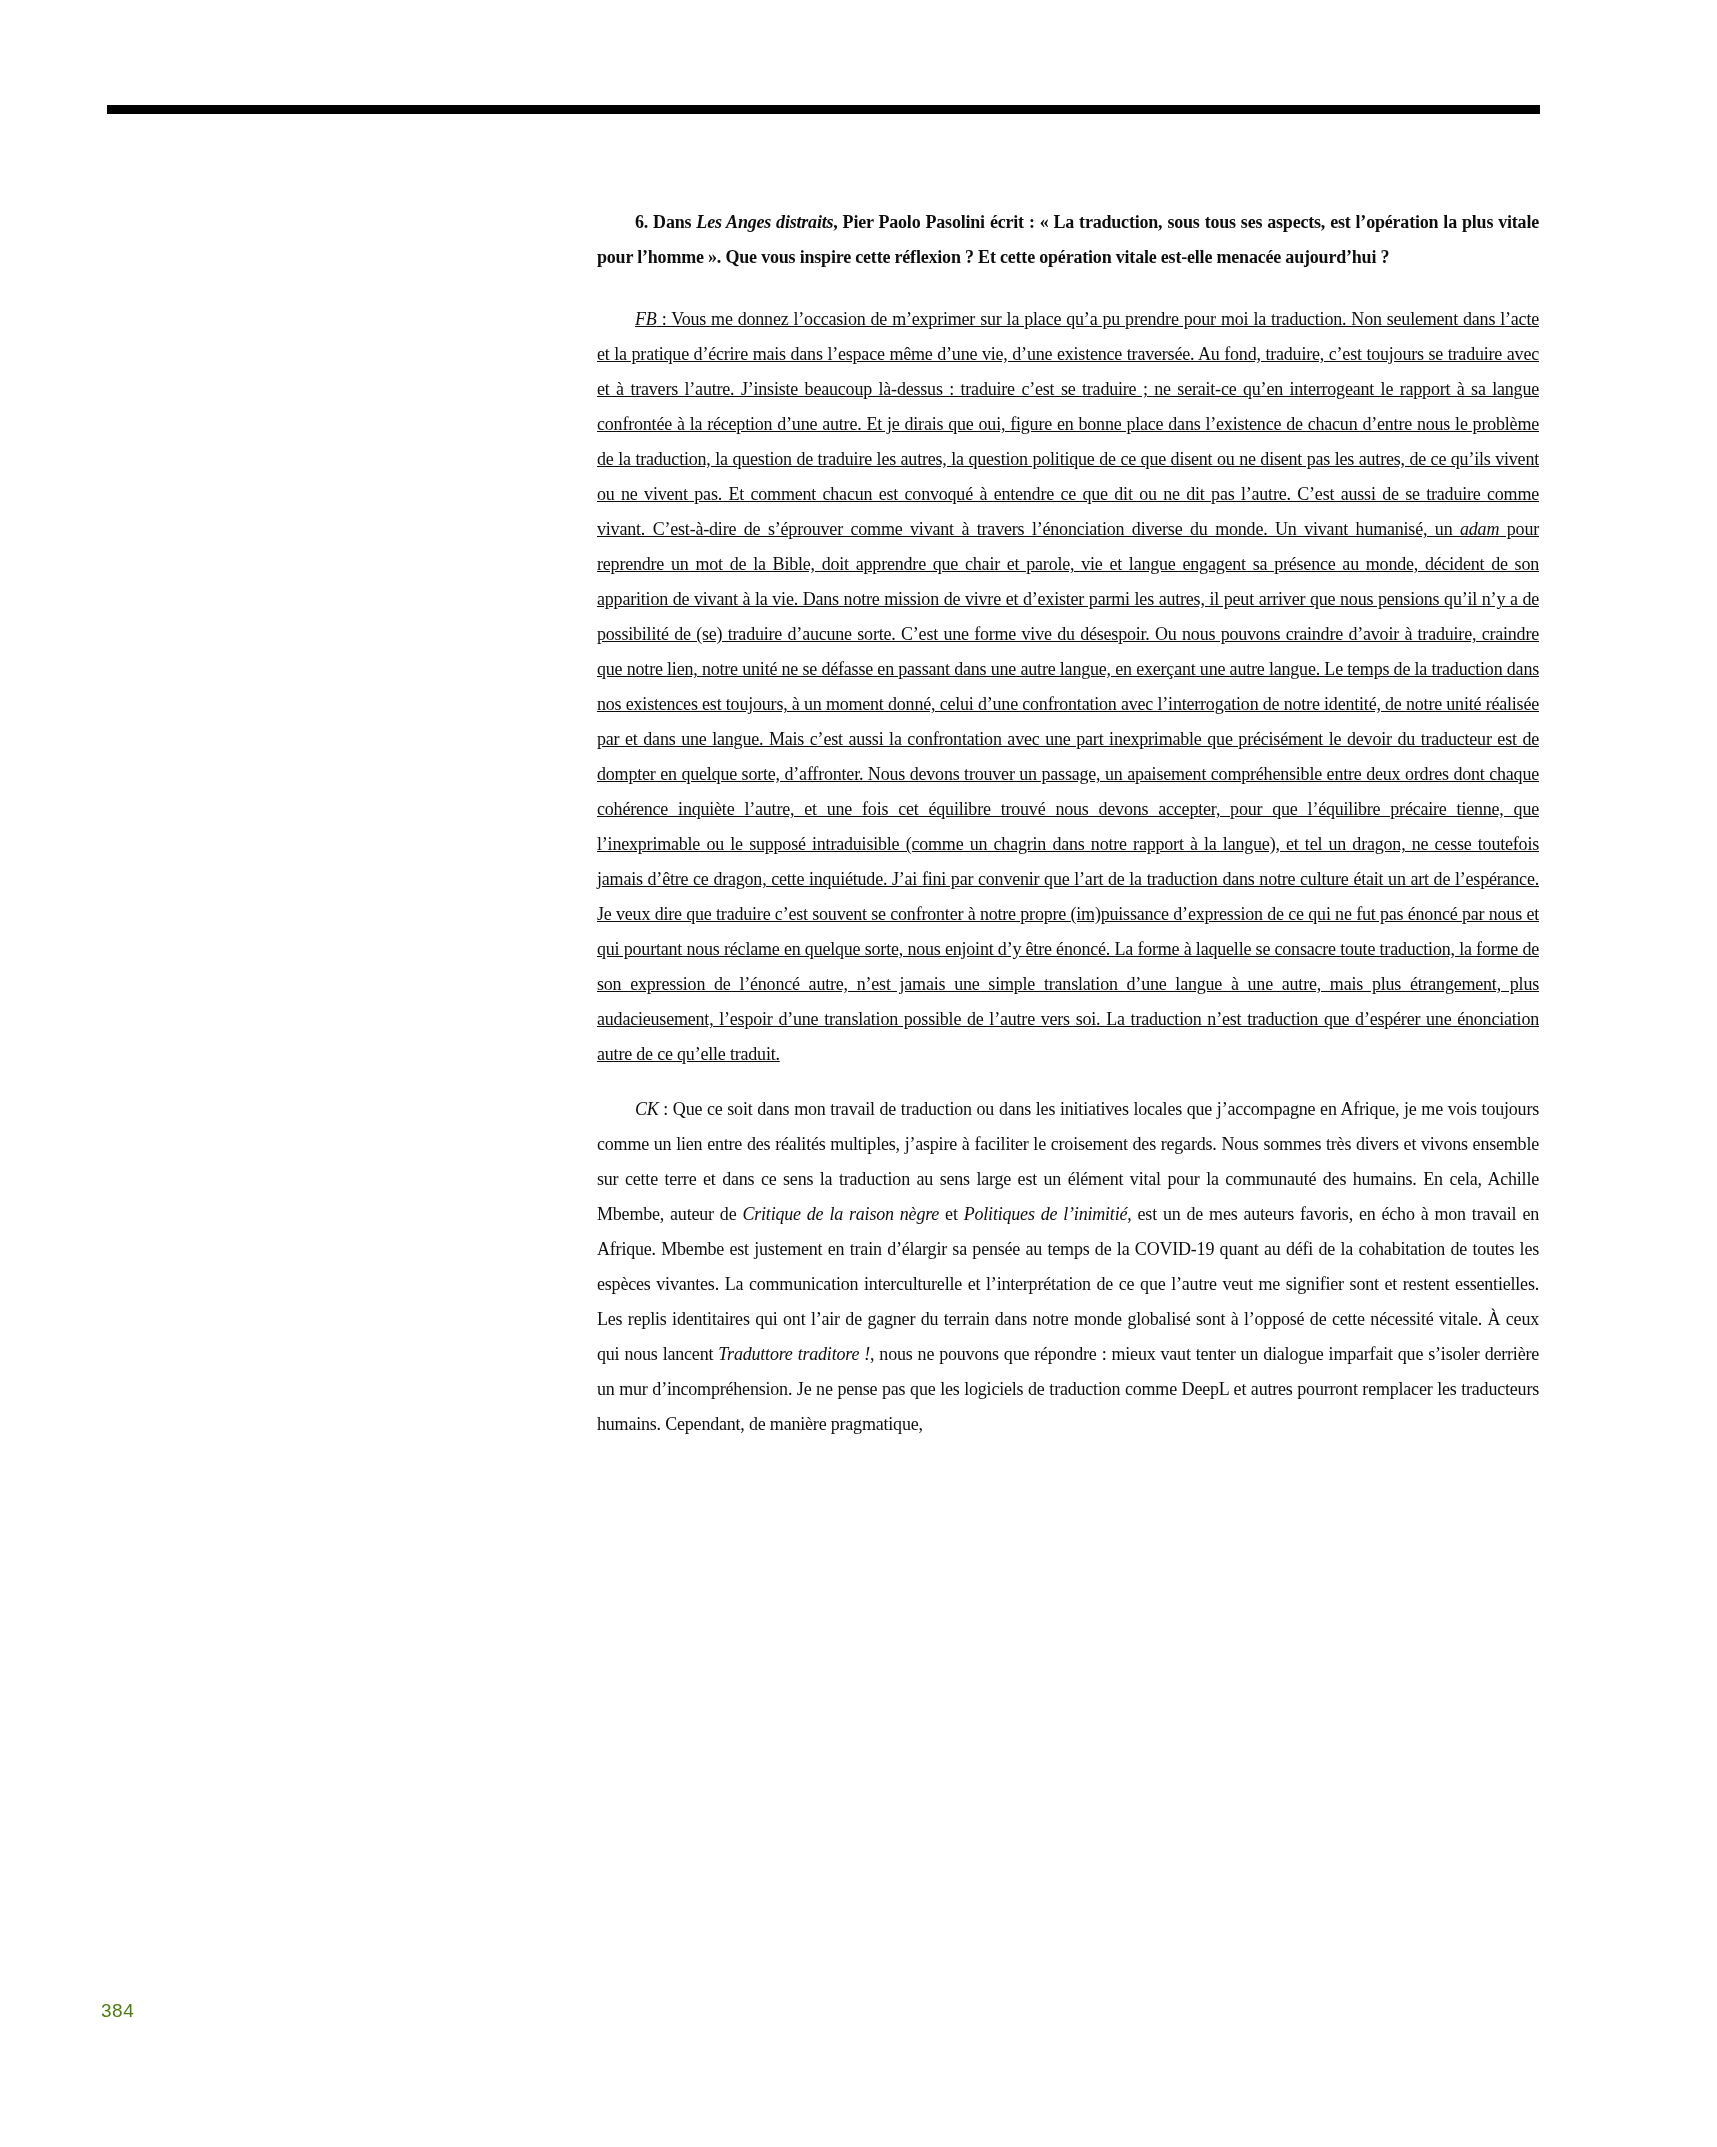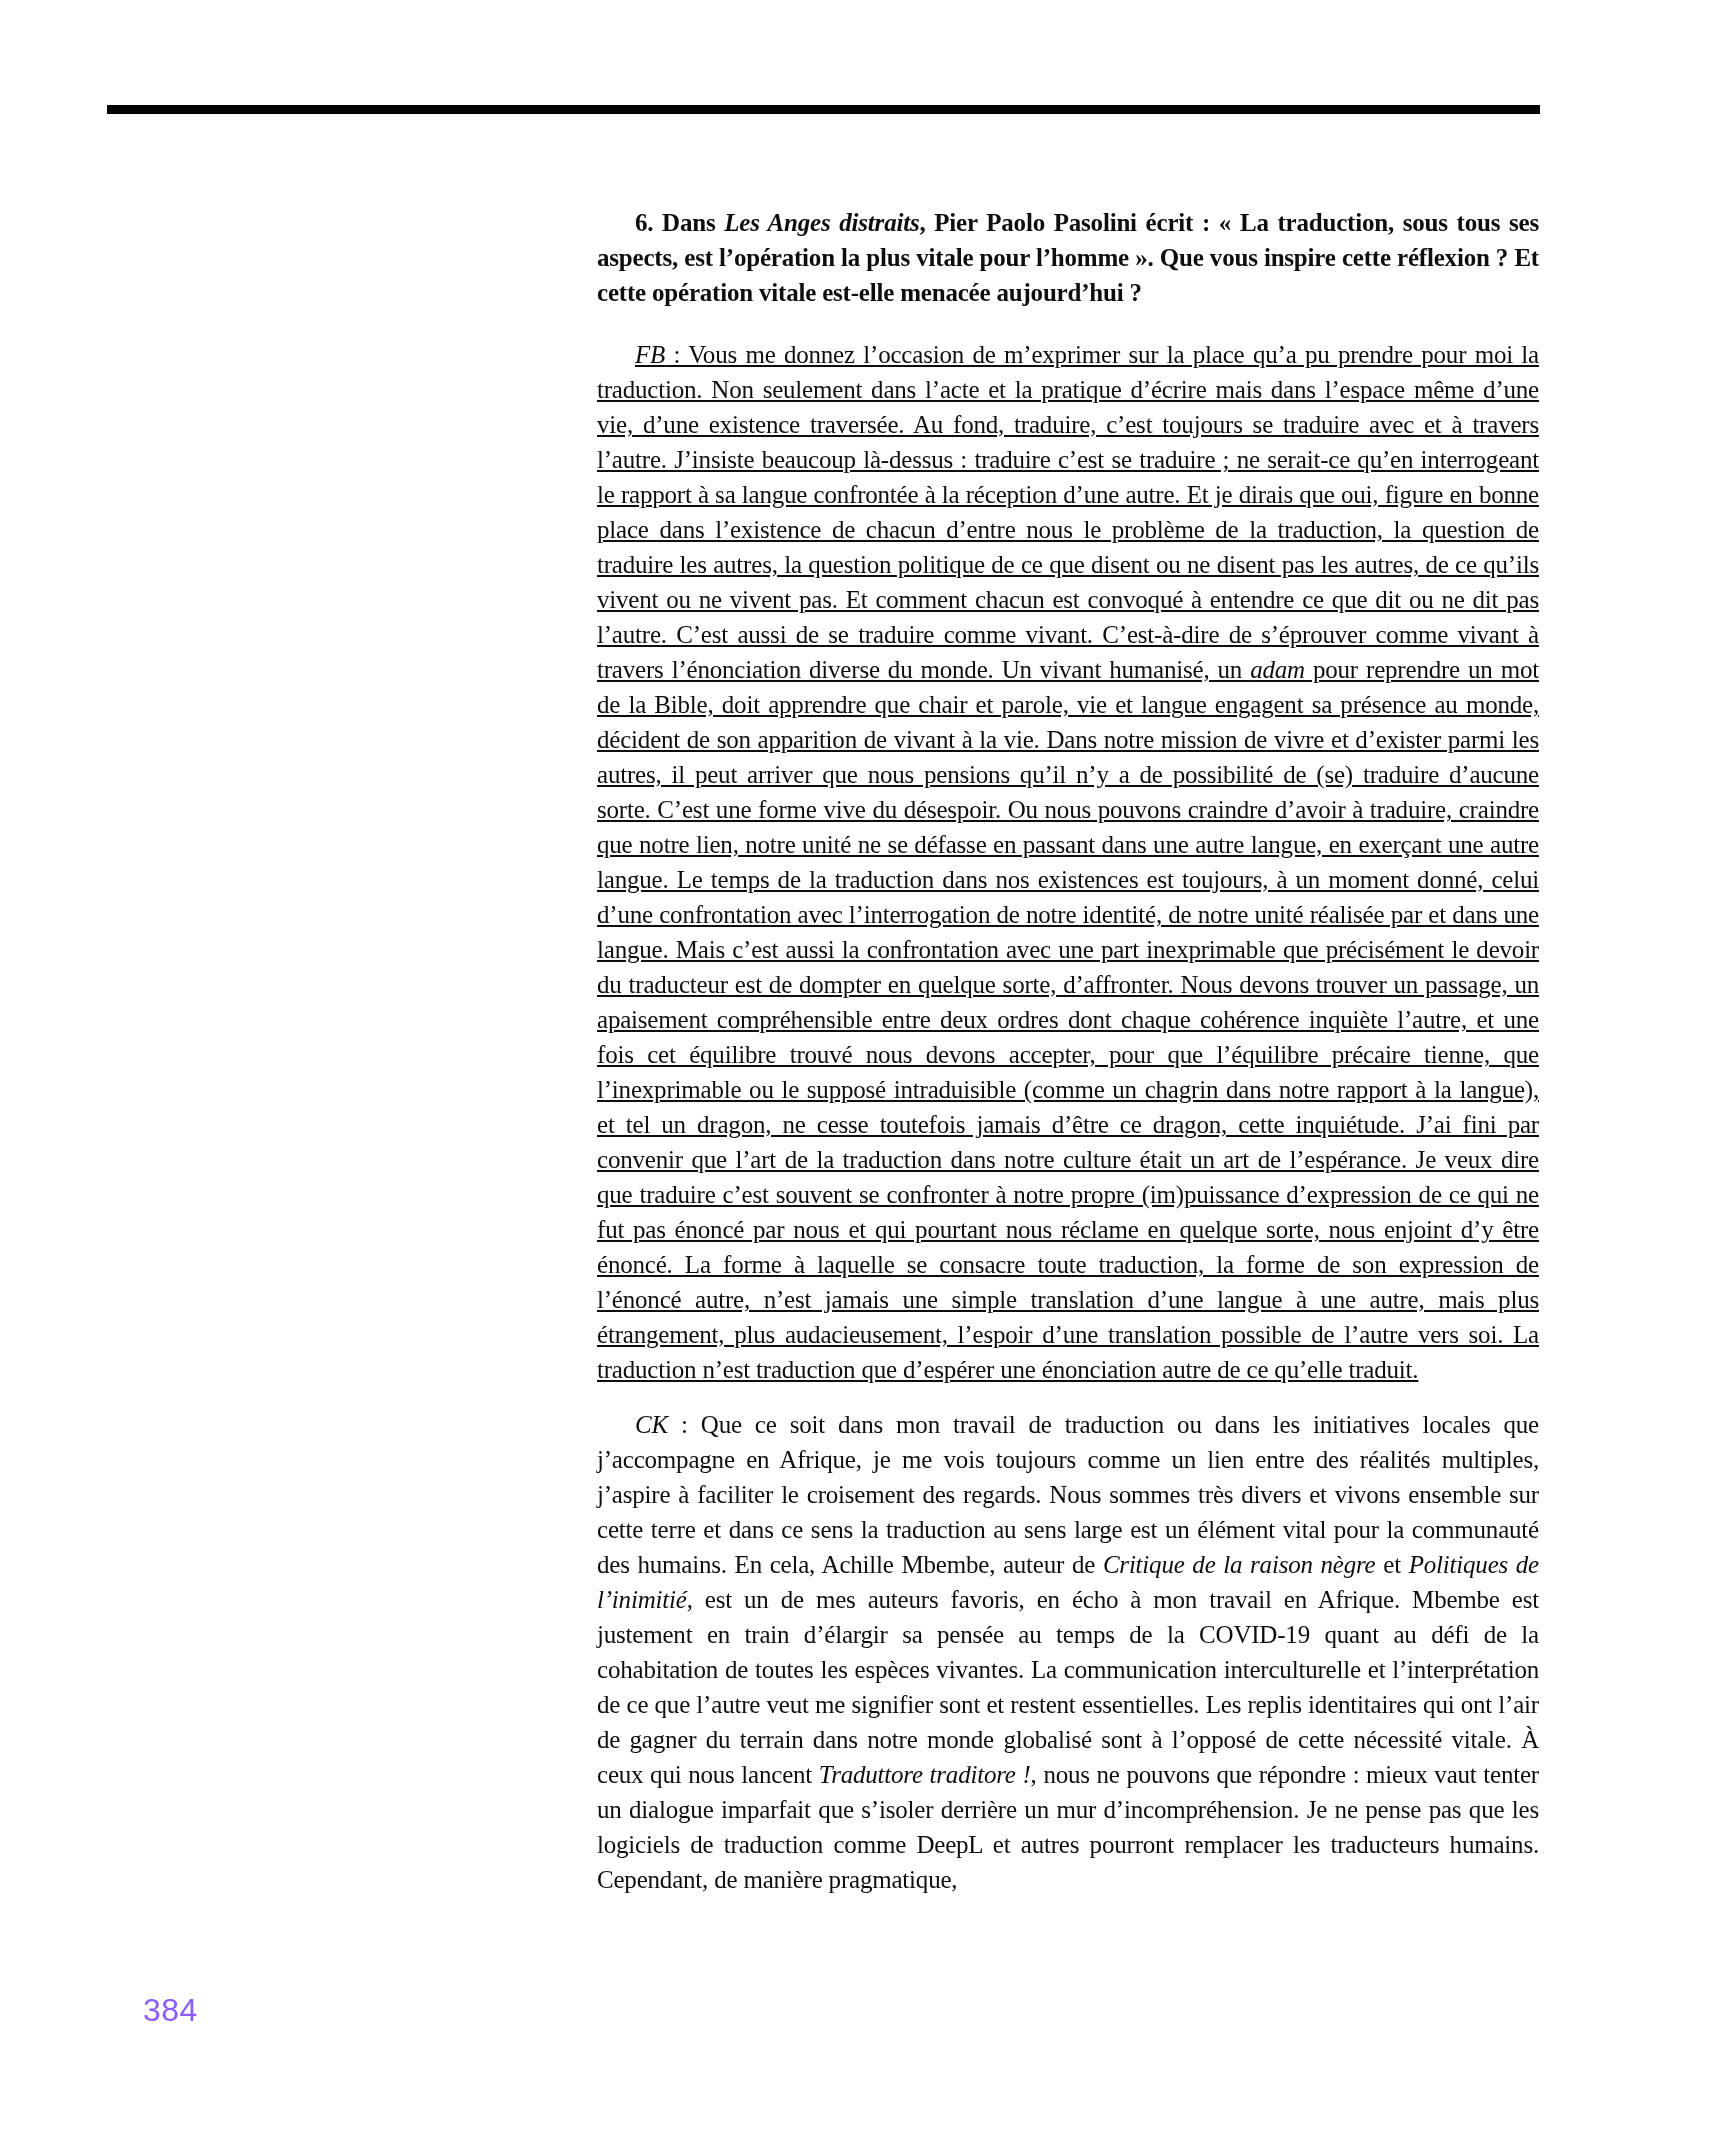--- a/index.html
+++ b/index.html
@@ -25,46 +25,45 @@
     background: #000000;
   }
   .text-col {
     position: absolute;
     left: 597px;
     top: 205px;
     width: 942px;
   }
   .text-col p {
     margin: 0;
-    font-size: 25px;
+    font-size: 18px;
     line-height: 35px;
     text-align: justify;
     text-indent: 38px;
     letter-spacing: -0.2px;
   }
   p.question {
     font-weight: bold;
     margin-bottom: 27.4px;
   }
   p.answer-fb {
     margin-bottom: 20px;
     text-decoration: underline;
   }
   .it { font-style: italic; }
   .b  { font-weight: bold; }
   .page-number {
     position: absolute;
     left: 101px;
     top: 1996px;
     font-family: "Liberation Sans", sans-serif;
-    font-size: 32px;
+    font-size: 19px;
     line-height: 29px;
-    color: #8b5cf6;
+    color: #4d7c0f;
     letter-spacing: 0.5px;
-    margin-left: 42px;
   }
 </style>
 </head>
 <body>
 
 <div class="page">
 
   <div class="top-rule"></div>
 
   <div class="text-col">

